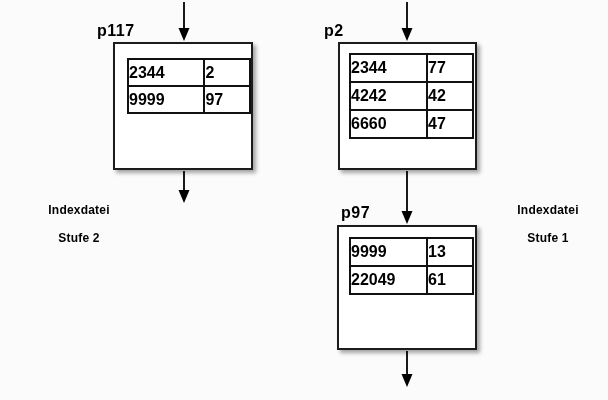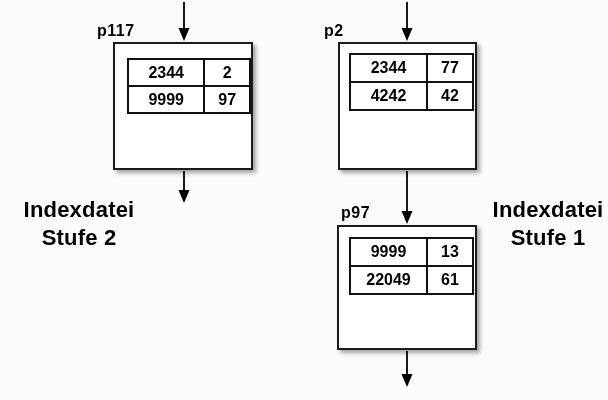--- a/index.html
+++ b/index.html
@@ -41,35 +41,35 @@
     box-shadow: 3px 3px 4px rgba(0,0,0,0.35);
     box-sizing: border-box;
   }
   table.node-table {
     position: absolute;
     border-collapse: collapse;
     table-layout: fixed;
   }
   table.node-table td {
     border: 2px solid #111;
-    text-align: center;
+    text-align: left;
     vertical-align: middle;
     font-size: 16px;
     font-weight: bold;
     color: #000;
     padding: 0;
   }
   .col-key { width: 75px; }
   .col-ptr { width: 44px; }
   .row-h27 td { height: 25px; }
   .row-h28 td { height: 26px; }
   .caption {
     position: absolute;
     text-align: center;
-    font-size: 22px;
+    font-size: 12px;
     font-weight: bold;
     color: #000;
     line-height: 28px;
     letter-spacing: 0.2px;
   }
 </style>
 </head>
 <body>
 
 <div class="canvas">
@@ -126,20 +126,24 @@
       <table class="node-table" style="left:9px; top:9px;">
         <tbody>
             <tr class="row-h28">
           <td class="col-key">2344</td>
           <td class="col-ptr">77</td>
         </tr>
         <tr class="row-h28">
           <td class="col-key">4242</td>
           <td class="col-ptr">42</td>
         </tr>
+        <tr class="row-h28">
+          <td class="col-key">6660</td>
+          <td class="col-ptr">47</td>
+        </tr>
       </tbody>
         </table>
     </div>
   </div>
 
   <div class="node">
     <div class="node-label" style="left:341px; top:204px;">p97</div>
     <div class="node-box" style="left:337px; top:225px; width:140px; height:125px;">
       <table class="node-table" style="left:10px; top:10px;">
         <tbody>

